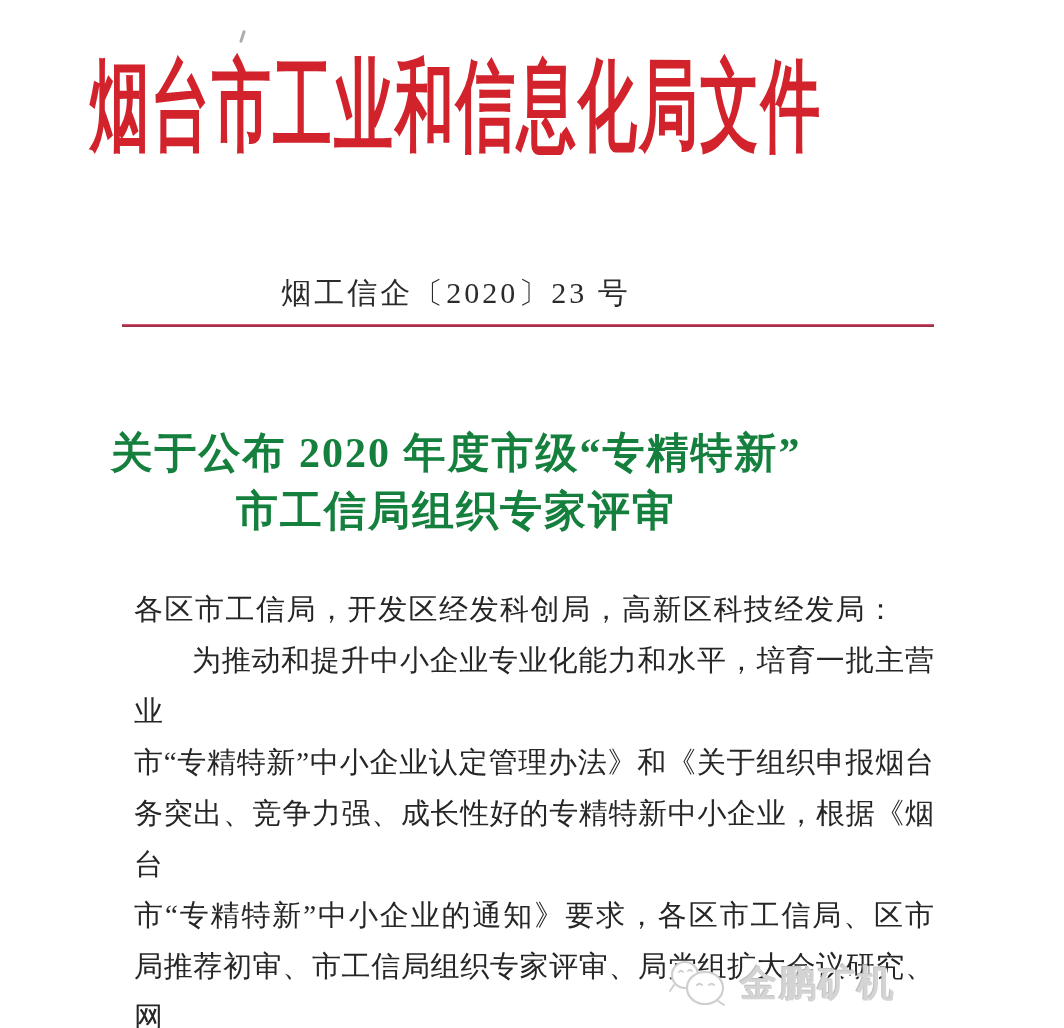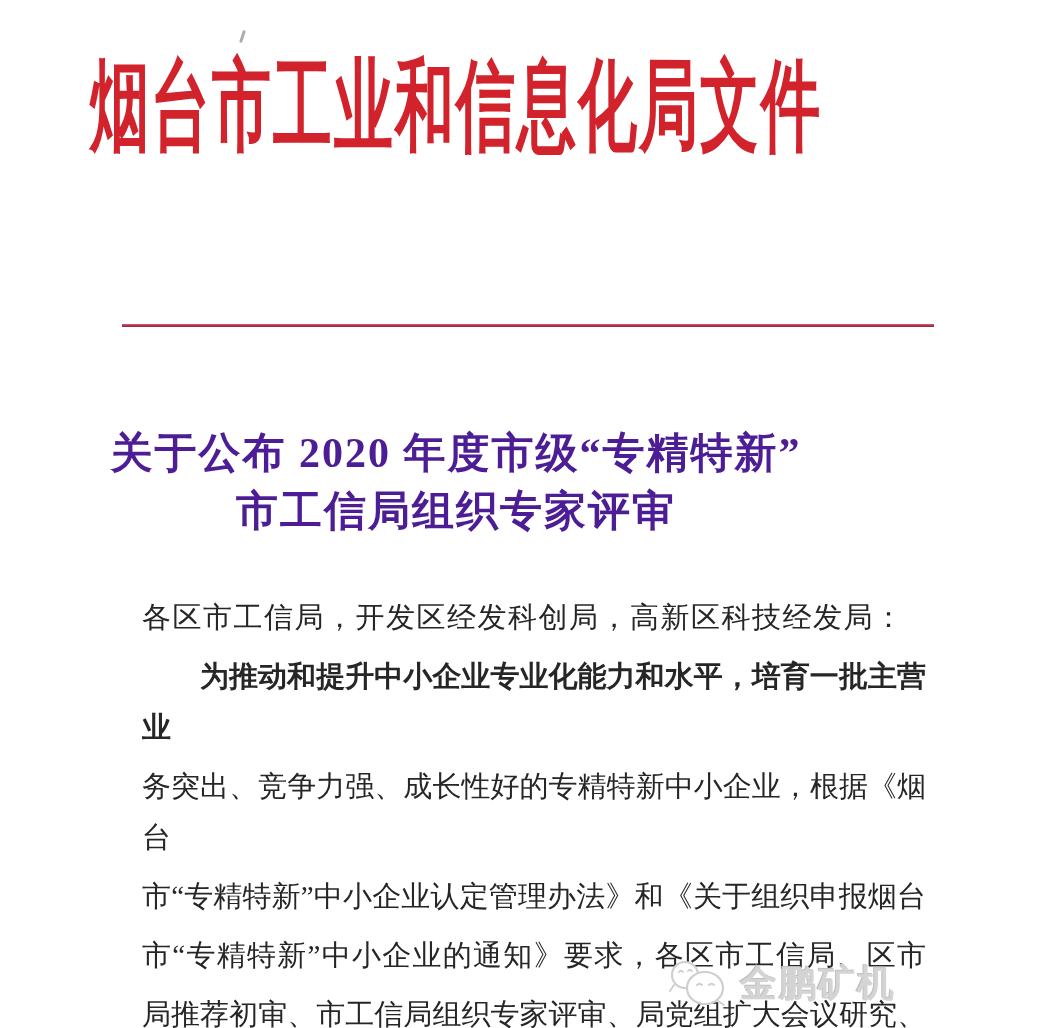--- a/index.html
+++ b/index.html
@@ -52,36 +52,36 @@
 
   
   .doc-title {
     position: absolute;
     top: 424px; left: 0; right: 0;
     text-align: center;
     font-weight: bold;
     font-size: 42px;
     line-height: 58px;
     letter-spacing: 2px;
-    color: #4c1d95;
+    color: #15803d;
   }
 
   
   .doc-body {
     position: absolute;
     top: 584px; left: 134px;
     width: 800px;
     font-size: 29px;
     line-height: 51px;
     color: #262626;
   }
-  .doc-body p { margin: 8px; }
+  .doc-body p { margin: 0; }
   .salutation { text-align: left; letter-spacing: 1.5px; }
   .just { text-align: justify; text-align-last: justify; }
-  .indent { text-indent: 2em; font-weight: bold; }
+  .indent { text-indent: 2em; }
 
   
   .watermark {
     position: absolute;
     right: 16px; bottom: 18px;
     display: flex;
     align-items: center;
     gap: 8px;
   }
   .wm-logo { display: block; }
@@ -108,33 +108,34 @@
 </style>
 </head>
 <body>
 
 <div class="page">
 
   <div class="scan-speck"></div>
 
   <h1 class="agency-header">烟台市工业和信息化局文件</h1>
 
+  <div class="doc-number">烟工信企〔2020〕23 号</div>
 
   <div class="red-rule"></div>
 
   <h2 class="doc-title">
     <div>关于公布 2020 年度市级“专精特新”</div>
     <div>市工信局组织专家评审</div>
   </h2>
 
   <div class="doc-body">
     <p class="salutation">各区市工信局，开发区经发科创局，高新区科技经发局：</p>
     <p class="just indent">为推动和提升中小企业专业化能力和水平，培育一批主营业</p>
+    <p class="just">市“专精特新”中小企业认定管理办法》和《关于组织申报烟台</p>
     <p class="just">务突出、竞争力强、成长性好的专精特新中小企业，根据《烟台</p>
-    <p class="just">市“专精特新”中小企业认定管理办法》和《关于组织申报烟台</p>
     <p class="just">市“专精特新”中小企业的通知》要求，各区市工信局、区市</p>
     <p class="just">局推荐初审、市工信局组织专家评审、局党组扩大会议研究、网</p>
 
   </div>
 
   <div class="watermark">
     <svg class="wm-logo" width="66" height="52" viewBox="0 0 66 52" aria-hidden="true">
 
       <circle cx="19" cy="17" r="13" fill="#ffffff" stroke="#cfcfcf" stroke-width="2.2"></circle>
       <path d="M13 14 q2 -2.5 4 0" fill="none" stroke="#cfcfcf" stroke-width="1.8" stroke-linecap="round"></path>

